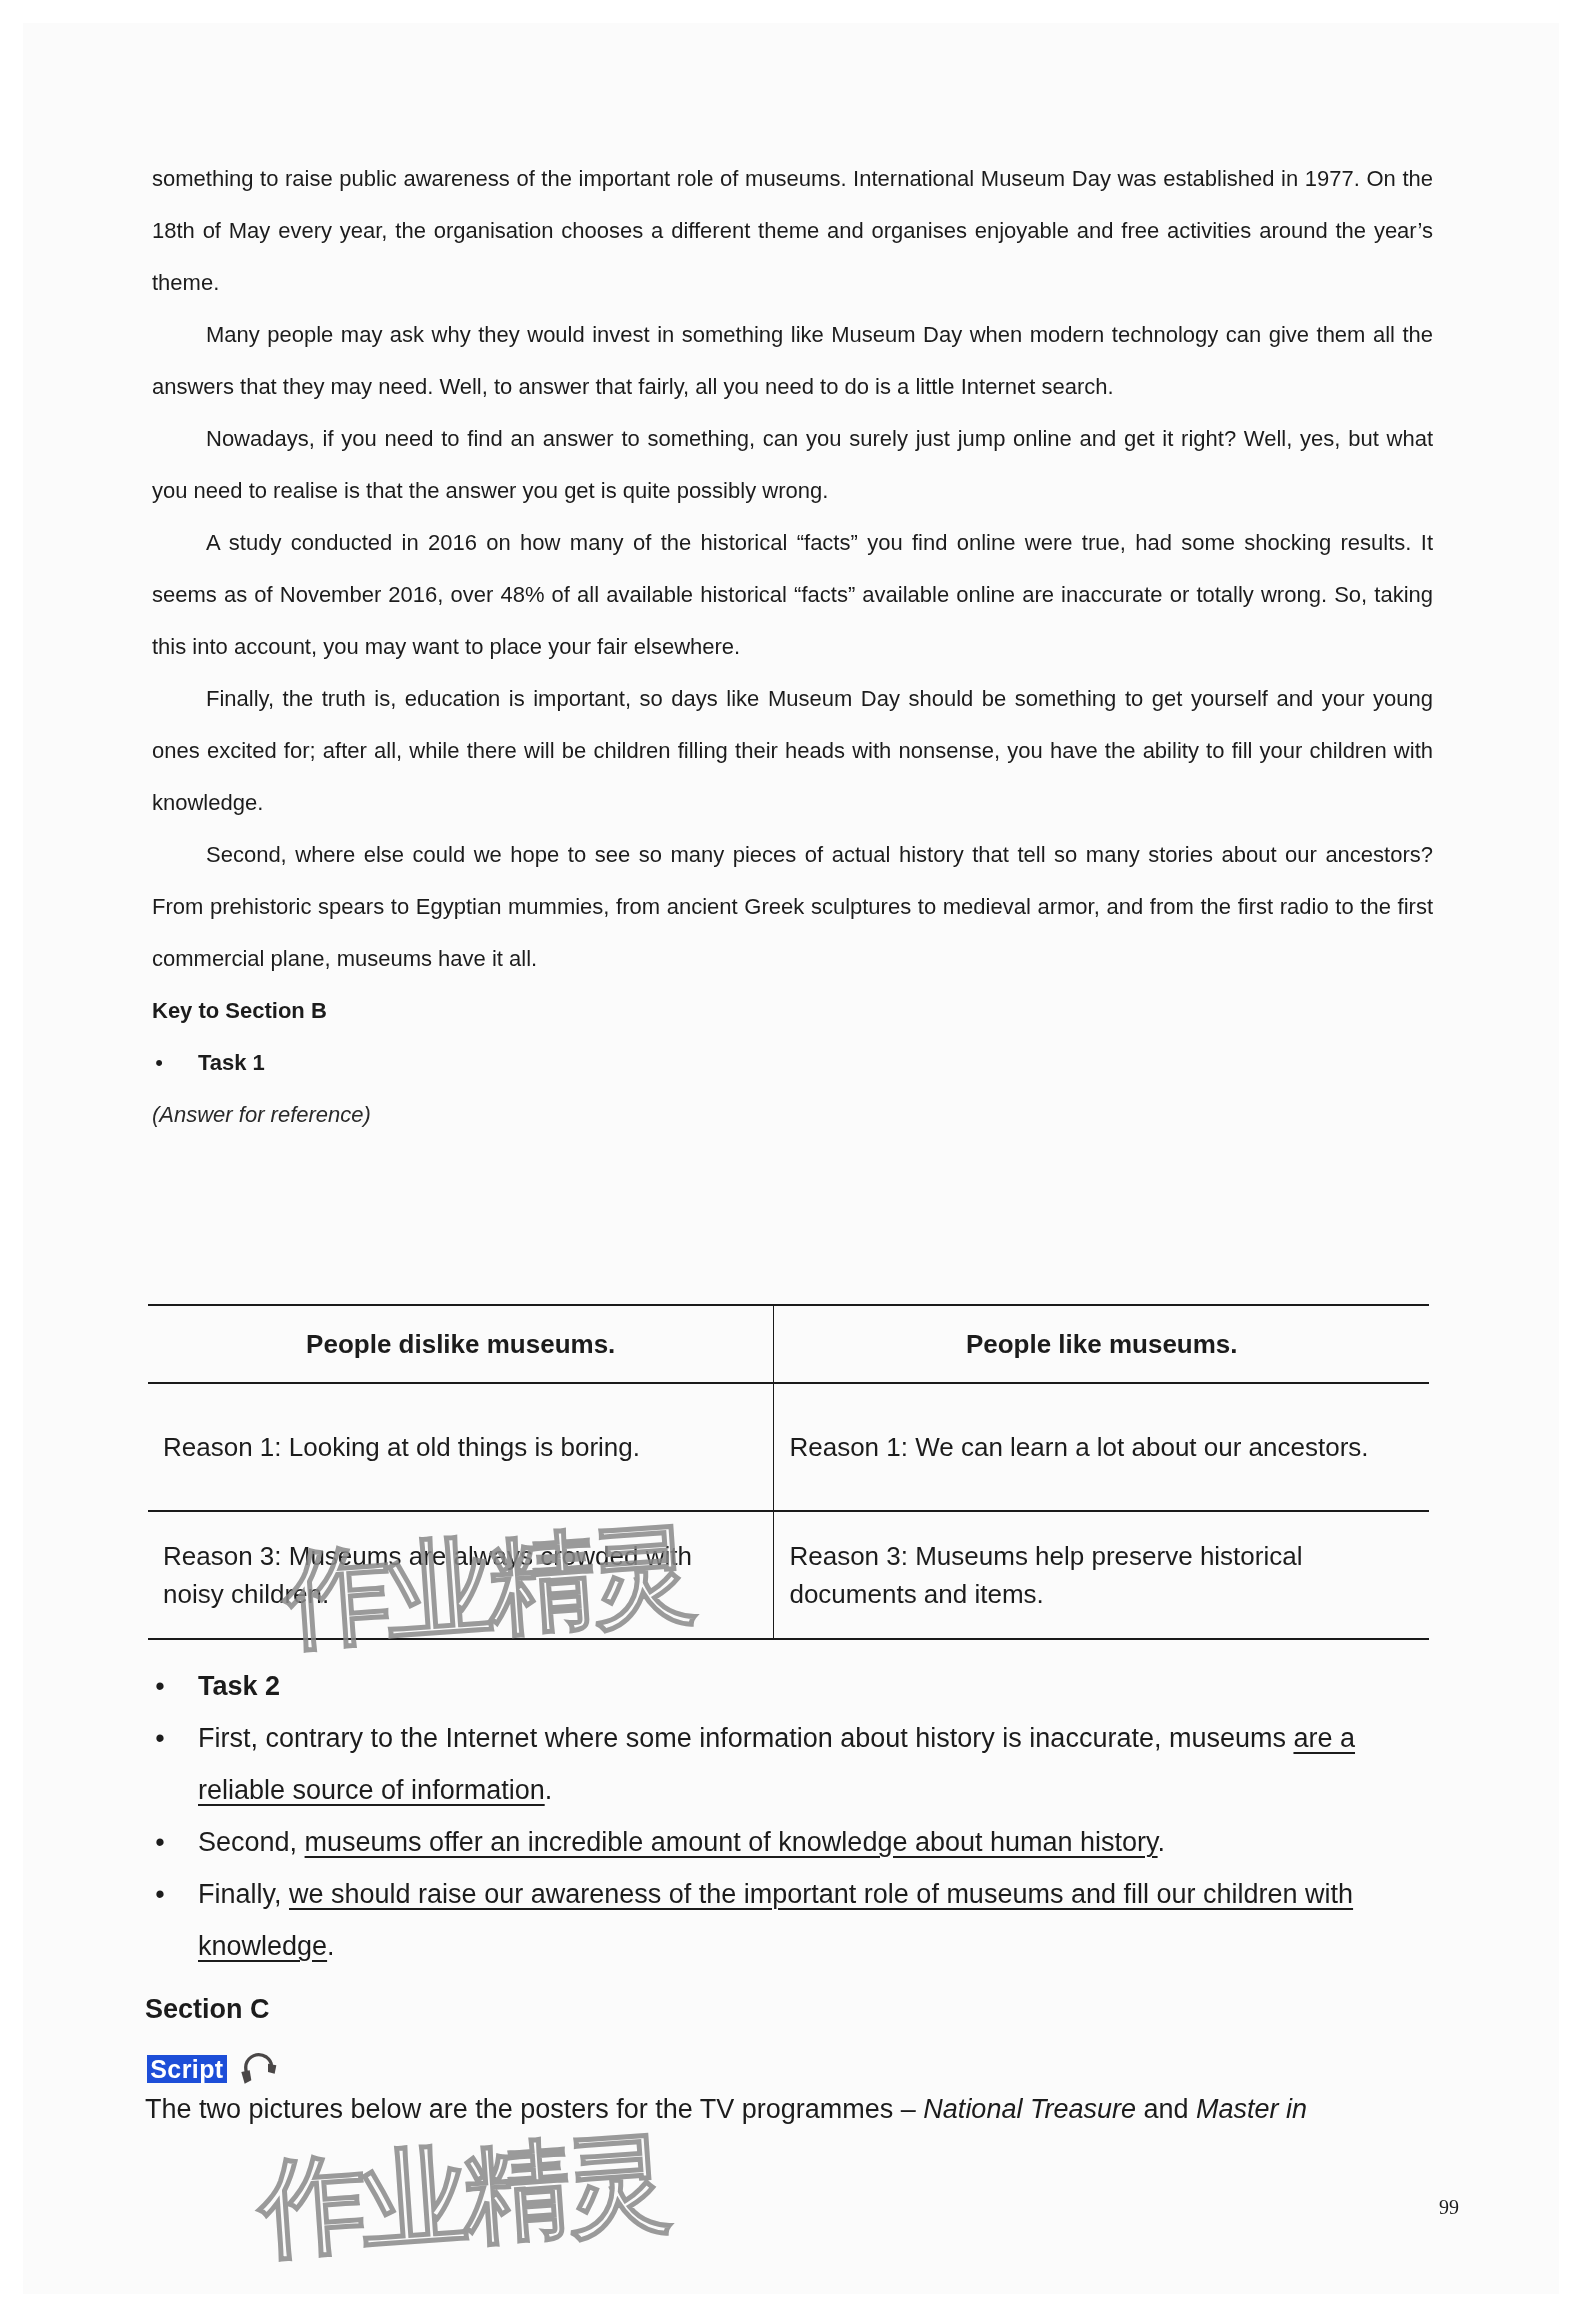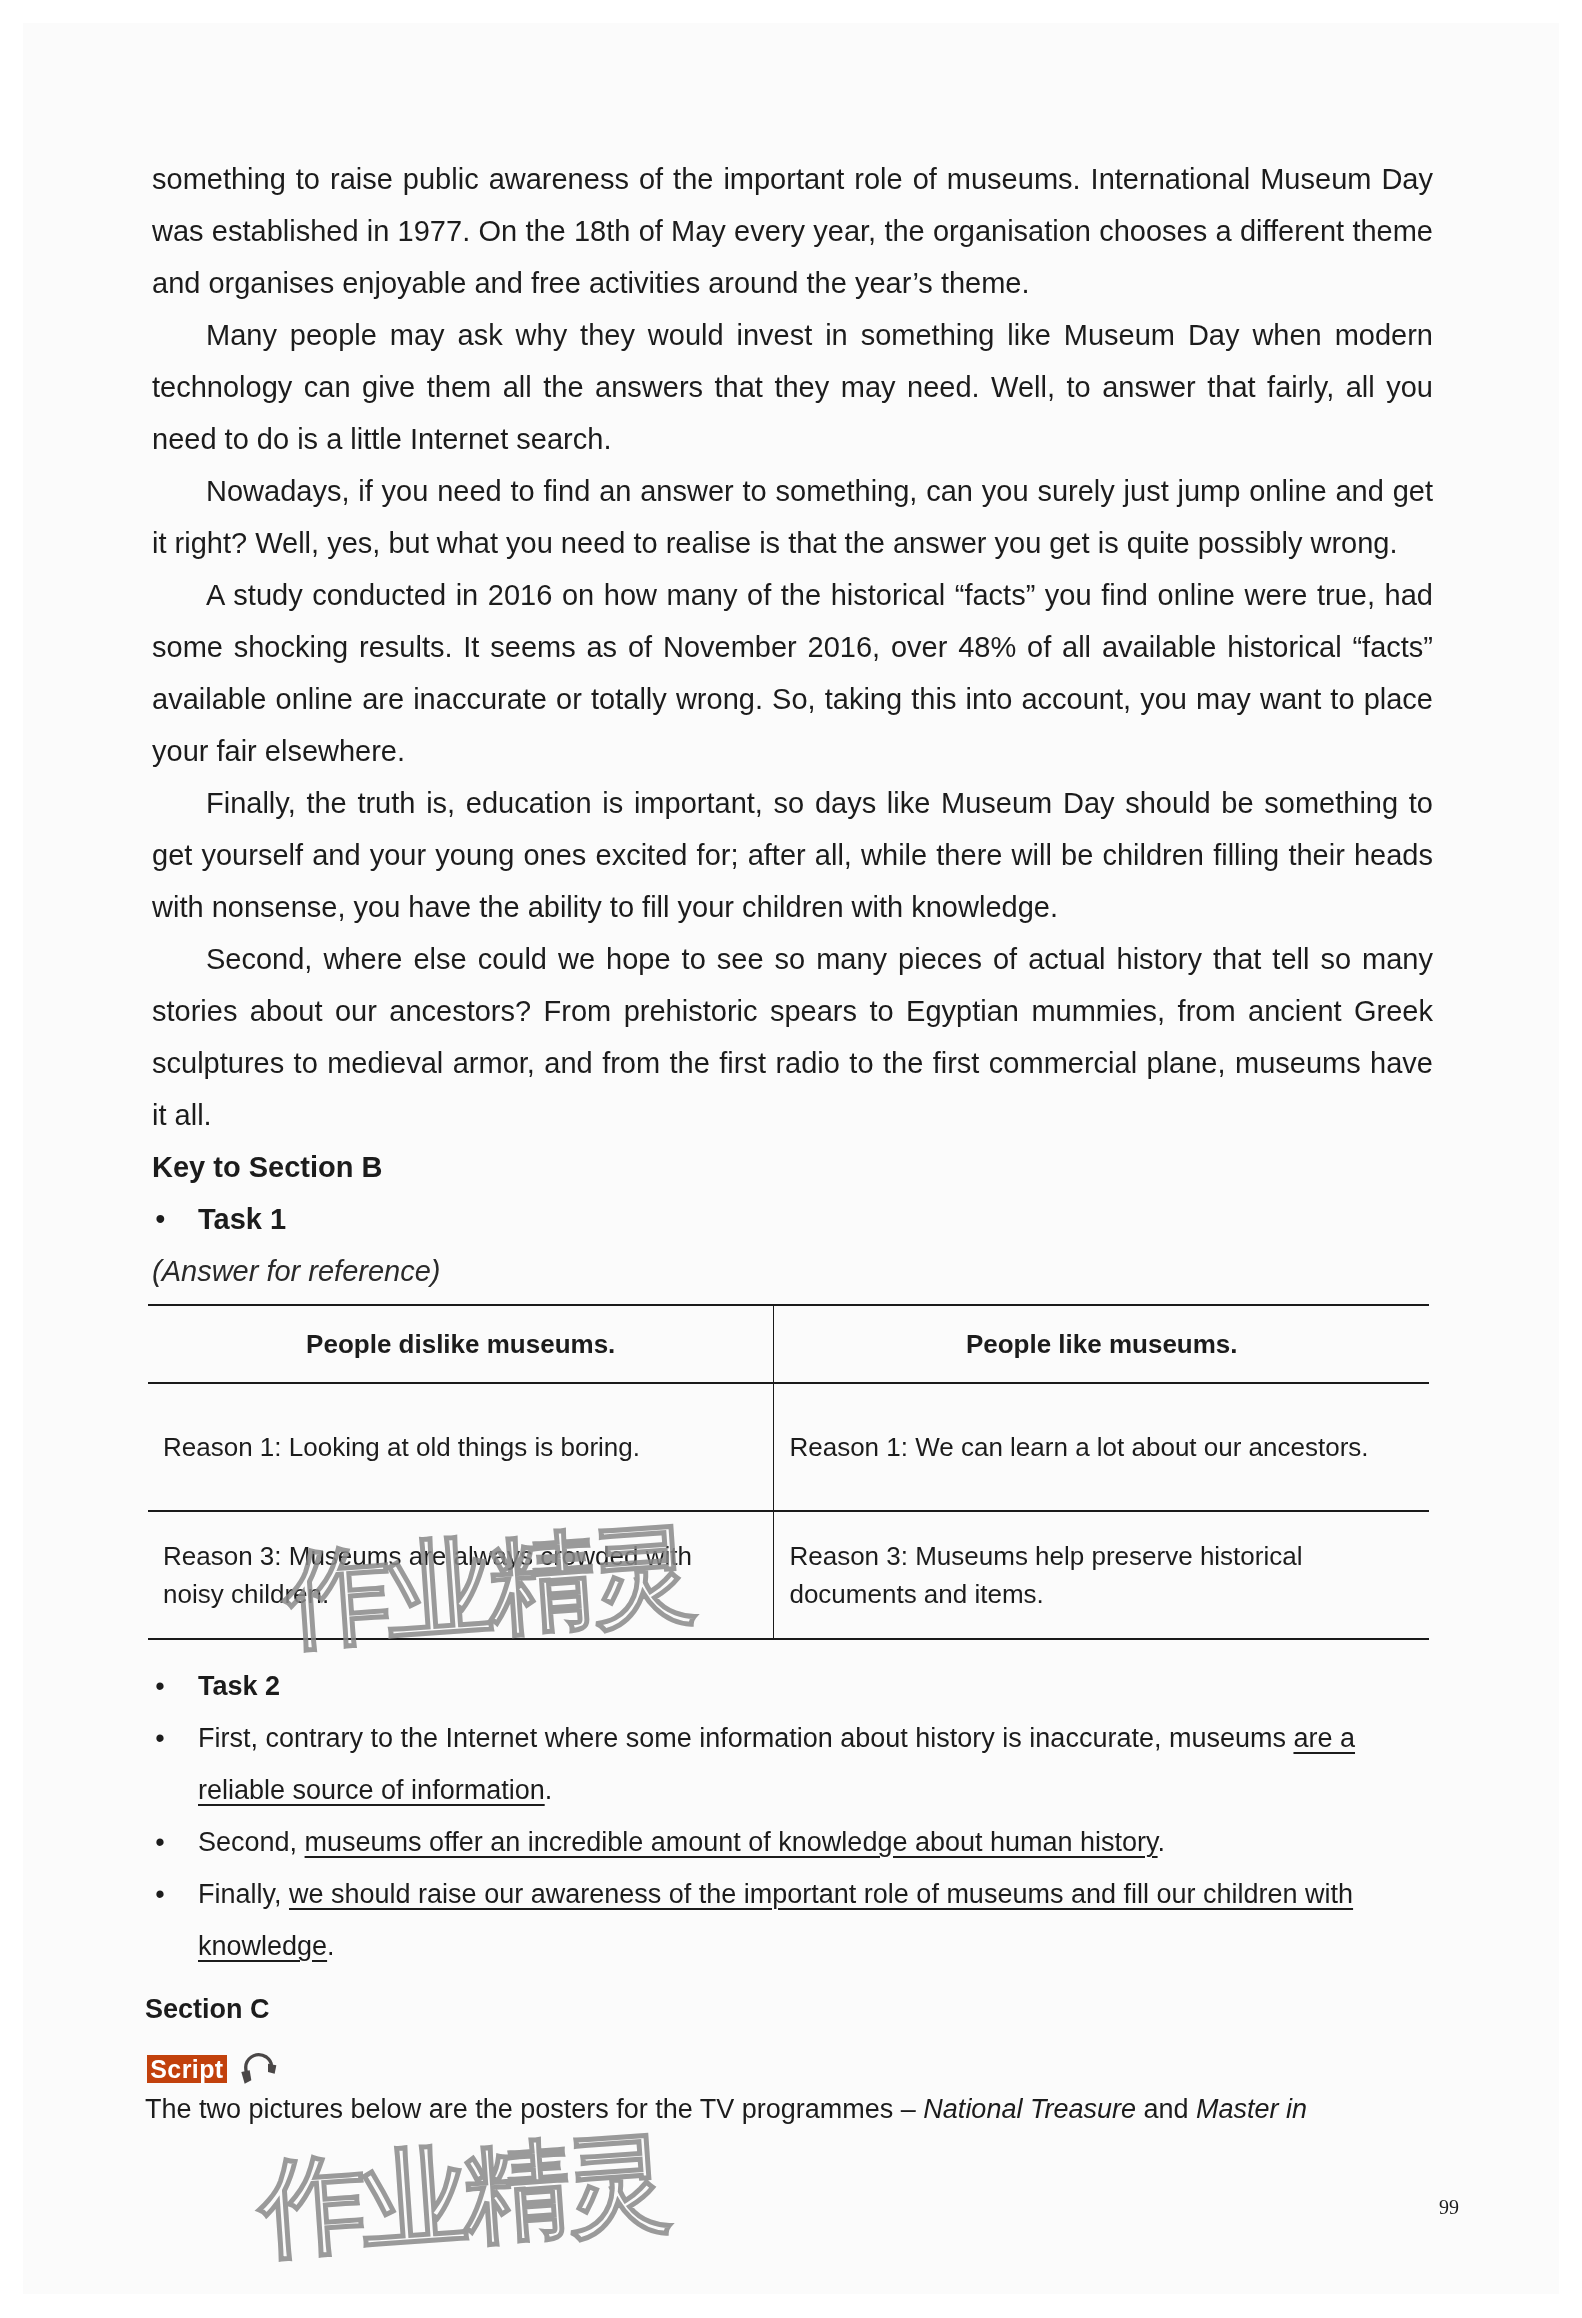--- a/index.html
+++ b/index.html
@@ -21,21 +21,21 @@
       top: 23px;
       width: 1536px;
       height: 2271px;
       background: #fbfbfb;
     }
     .content {
       position: absolute;
       left: 152px;
       top: 153px;
       width: 1281px;
-      font-size: 29px;
+      font-size: 22px;
       line-height: 52px;
     }
     .para {
       margin: 0;
       text-align: justify;
       text-align-last: left;
     }
     .para.indent {
       text-indent: 54px;
     }
@@ -95,21 +95,21 @@
     .tbl .col-right { width: 640px; }
     .script-line {
       position: absolute;
       left: 147px;
       top: 2047px;
       display: flex;
       align-items: center;
       gap: 11.5px;
     }
     .script-badge {
-      background: #c2410c;
+      background: #1d4ed8;
       color: #ffffff;
       font-weight: bold;
       font-size: 25px;
       line-height: 28px;
       padding: 0 3.3px;
       letter-spacing: 0.4px;
     }
     .abs { position: absolute; }
     .page-num {
       position: absolute;

